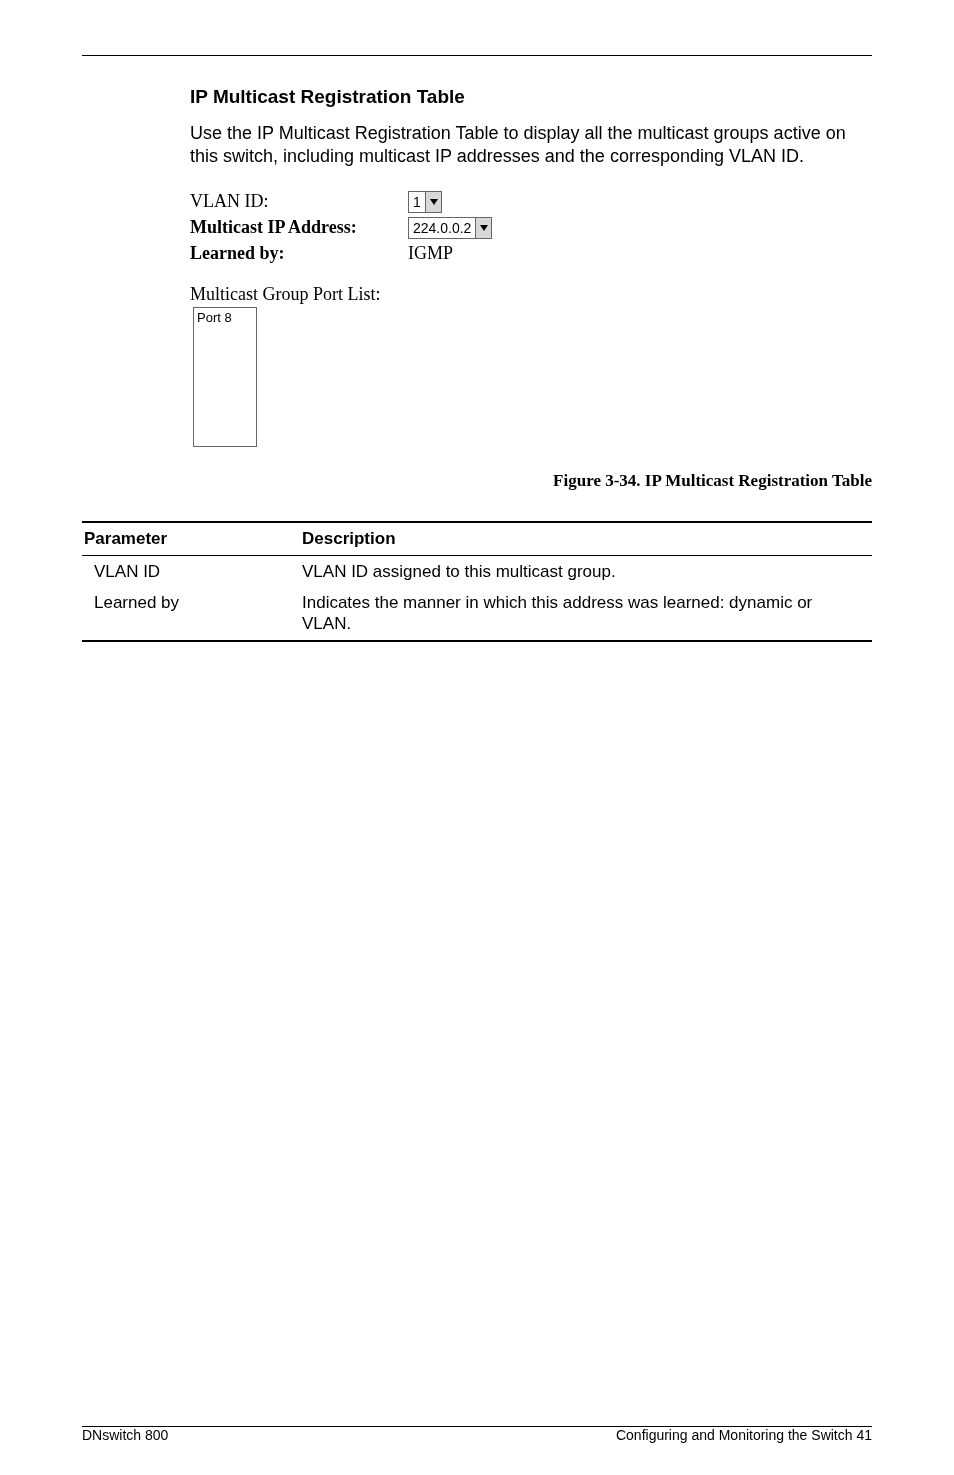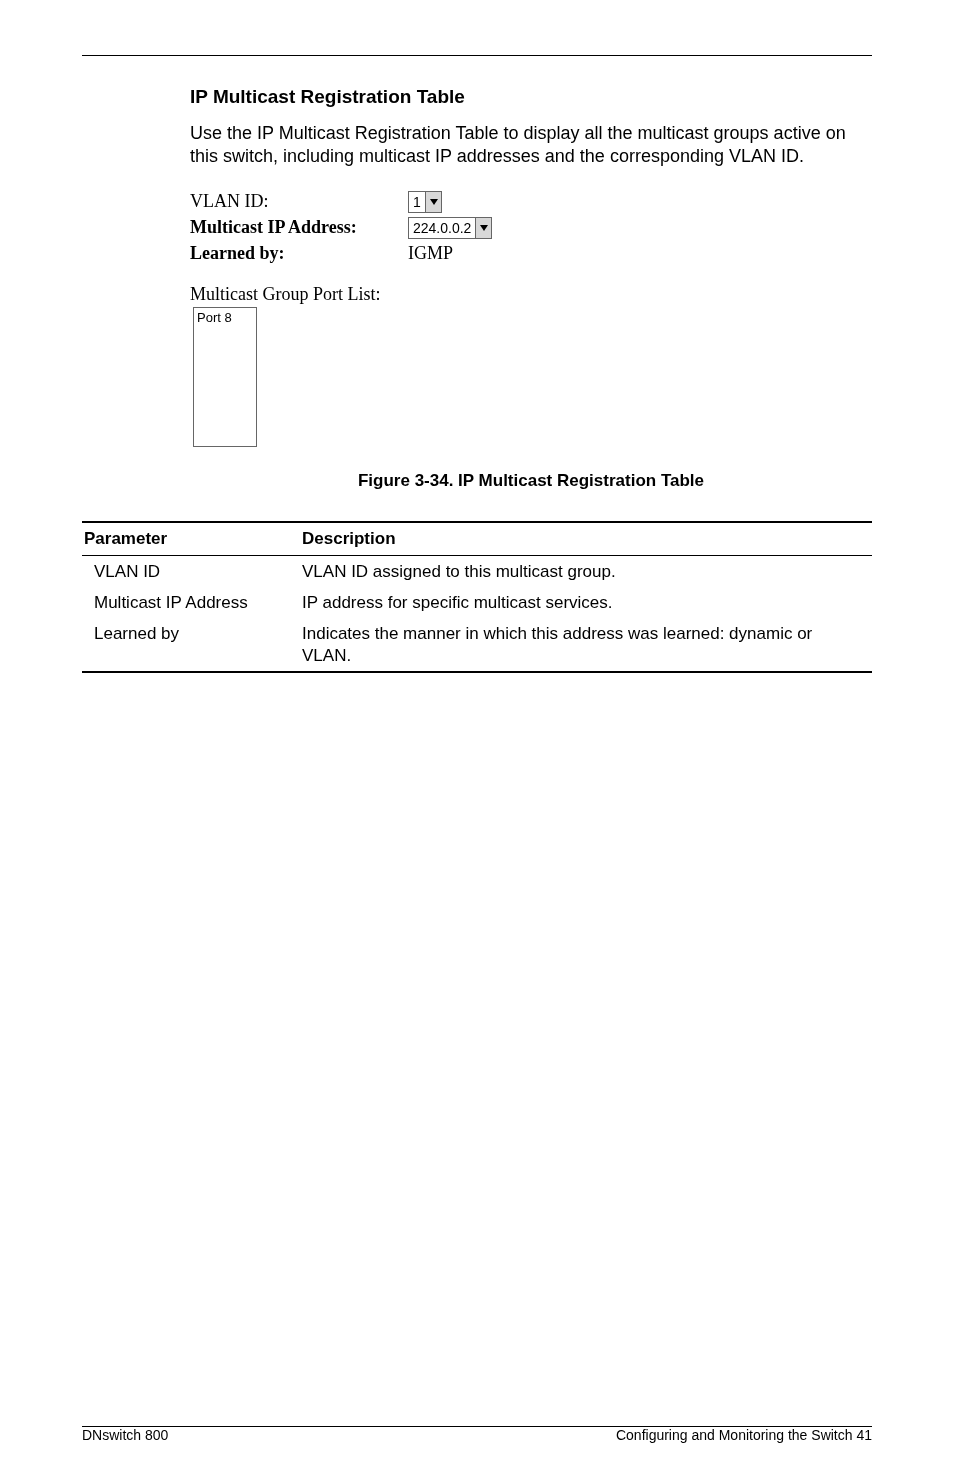--- a/index.html
+++ b/index.html
@@ -89,25 +89,26 @@
     width: 64px;
     height: 140px;
     border: 1px solid #666;
     background: #fff;
     font-family: Arial, sans-serif;
     font-size: 13px;
     padding: 2px 3px;
     margin-left: 3px;
   }
   .figure-caption {
-    text-align: center;
+    text-align: right;
     font-size: 17px;
     font-weight: bold;
     margin-top: 24px;
     margin-bottom: 30px;
+    font-family: Liberation Serif, serif;
   }
   .param-table {
     width: 100%;
     border-collapse: collapse;
     font-size: 17px;
     margin-left: -108px;
     width: calc(100% + 108px);
   }
   .param-table thead tr {
     border-top: 2.5px solid #000;
@@ -202,24 +203,20 @@
           <th>Parameter</th>
           <th>Description</th>
         </tr>
       </thead>
       <tbody>
         <tr>
           <td>VLAN ID</td>
           <td>VLAN ID assigned to this multicast group.</td>
         </tr>
         <tr>
-          <td>Multicast IP Address</td>
-          <td>IP address for specific multicast services.</td>
-        </tr>
-        <tr>
           <td>Learned by</td>
           <td>Indicates the manner in which this address was learned: dynamic or VLAN.</td>
         </tr>
       </tbody>
     </table>
 
   </div>
 </div>
 
 <div class="footer">

